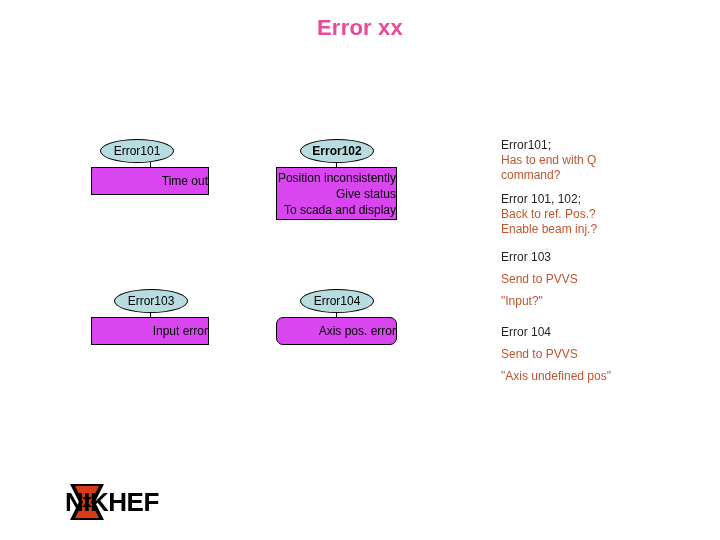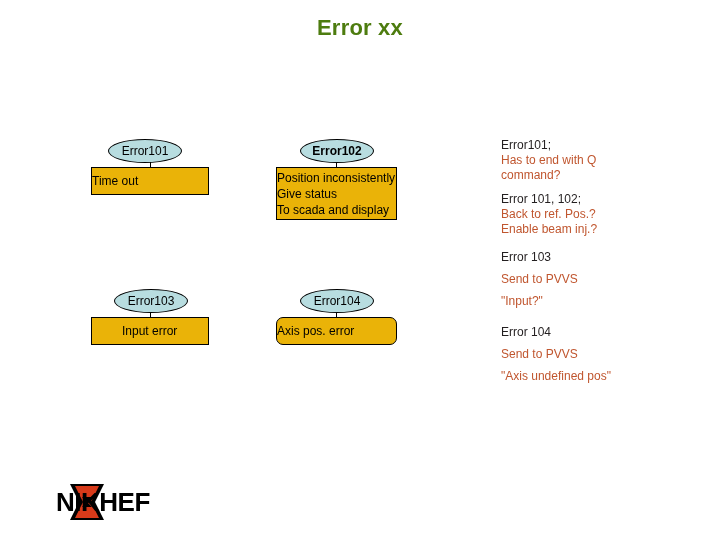--- a/index.html
+++ b/index.html
@@ -19,21 +19,21 @@
 
   
   .slide-title {
     position: absolute;
     left: 0;
     top: 14px;
     width: 720px;
     text-align: center;
     font-size: 22px;
     font-weight: bold;
-    color: #4d7c0f;
+    color: #ec4899;
     letter-spacing: 0.2px;
     line-height: 28px;
   }
 
   
   .node {
     position: absolute;
   }
   .node-ellipse {
     position: absolute;
@@ -48,26 +48,26 @@
     box-sizing: border-box;
     white-space: nowrap;
   }
   .node-connector {
     position: absolute;
     width: 1px;
     background: #000000;
   }
   .node-rect {
     position: absolute;
-    background: #eab308;
+    background: #d946ef;
     border: 1px solid #000000;
     box-sizing: border-box;
     display: flex;
     flex-direction: column;
-    align-items: flex-start;
+    align-items: flex-end;
     justify-content: center;
     font-size: 12px;
     color: #000000;
     text-align: center;
     line-height: 16px;
   }
   .node-rect .rline {
     display: block;
     white-space: nowrap;
   }
@@ -100,21 +100,21 @@
   
   .logo {
     position: absolute;
     left: 48px;
     top: 484px;
     width: 100px;
     height: 36px;
   }
   .logo-text {
     position: absolute;
-    left: 8px;
+    left: 17px;
     top: 0;
     width: 100px;
     height: 36px;
     font-size: 26px;
     font-weight: bold;
     line-height: 36px;
     color: #000000;
     letter-spacing: -0.5px;
   }
   .logo-mark {
@@ -126,21 +126,21 @@
   }
 </style>
 </head>
 <body>
 
 <div id="slide">
 
   <div class="slide-title">Error xx</div>
 
   <div class="node">
-    <div class="node-ellipse" style="left:108px; top:139px; width:74px; height:24px;">Error101</div>
+    <div class="node-ellipse" style="left:100px; top:139px; width:74px; height:24px;">Error101</div>
     <div class="node-connector" style="left:150px; top:162px; height:6px;"></div>
     <div class="node-rect" style="left:91px; top:167px; width:118px; height:28px;">
       <span class="rline">Time out</span>
     </div>
   </div>
 
   <div class="node">
     <div class="node-ellipse" style="left:300px; top:139px; width:74px; height:24px;font-weight:bold;">Error102</div>
     <div class="node-connector" style="left:336px; top:162px; height:6px;"></div>
     <div class="node-rect" style="left:276px; top:167px; width:121px; height:53px;">

